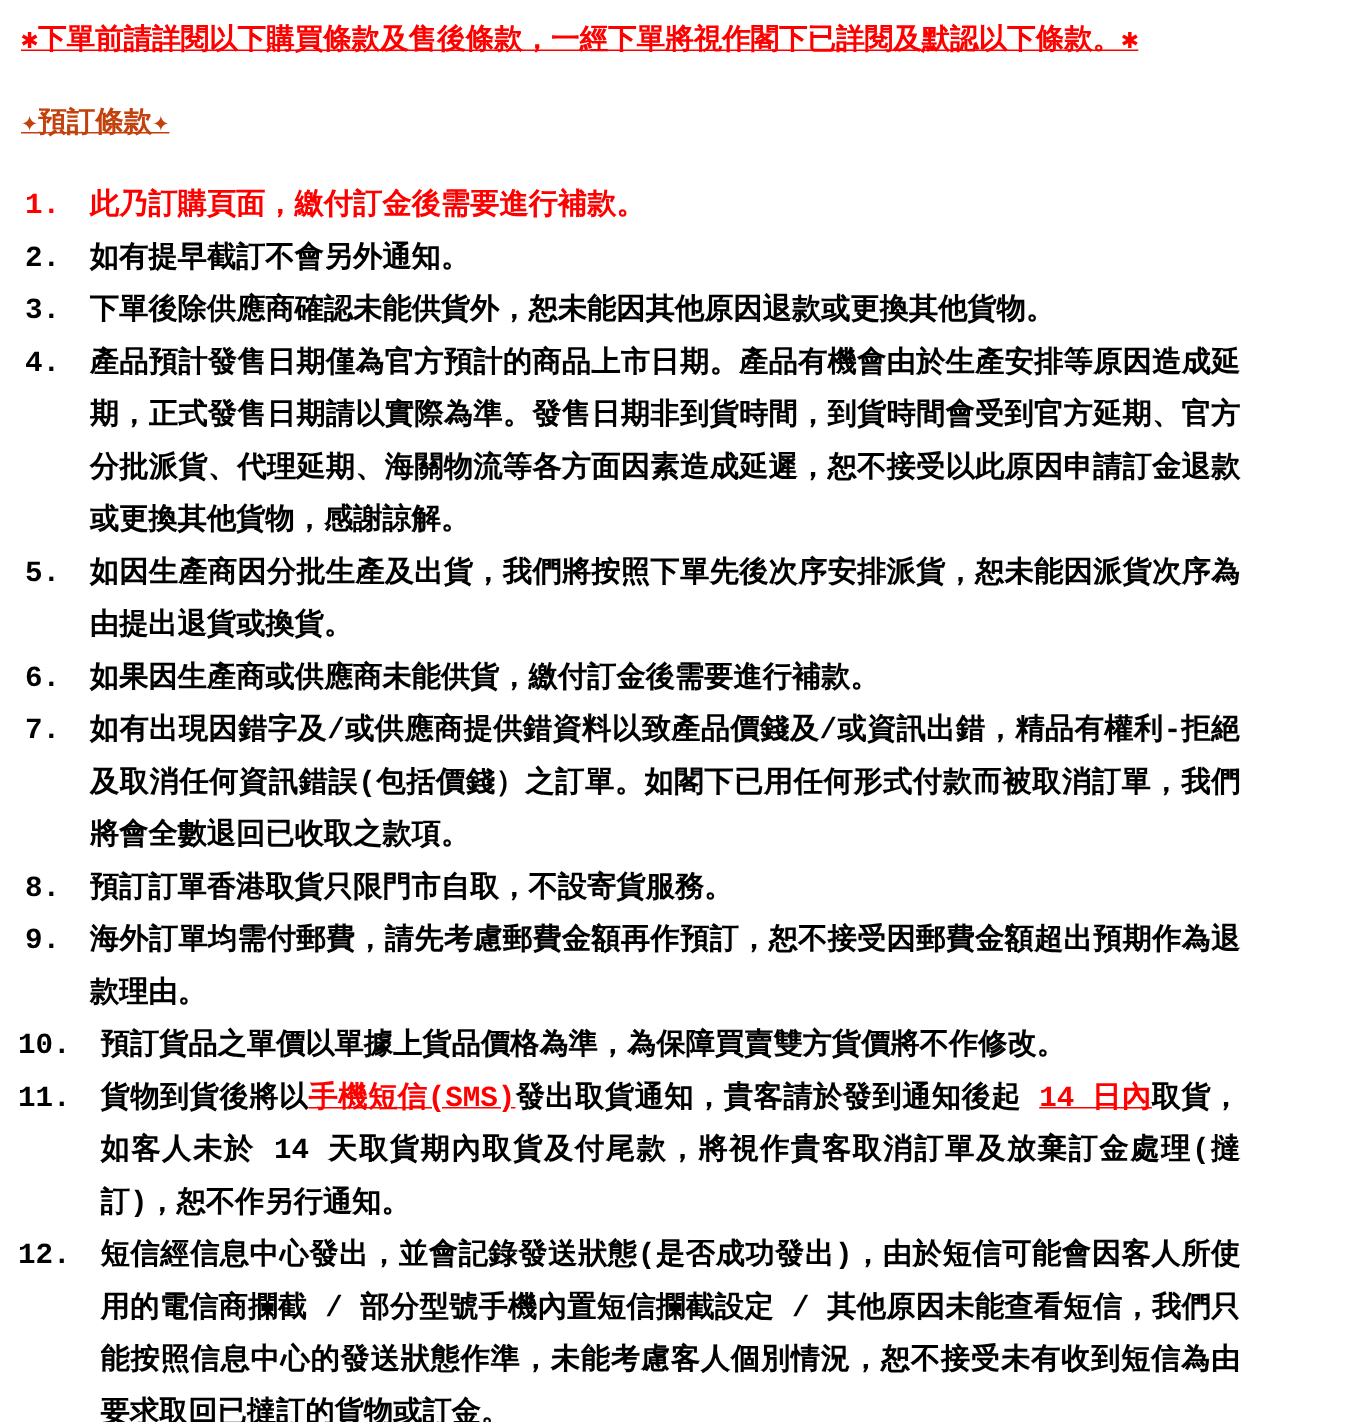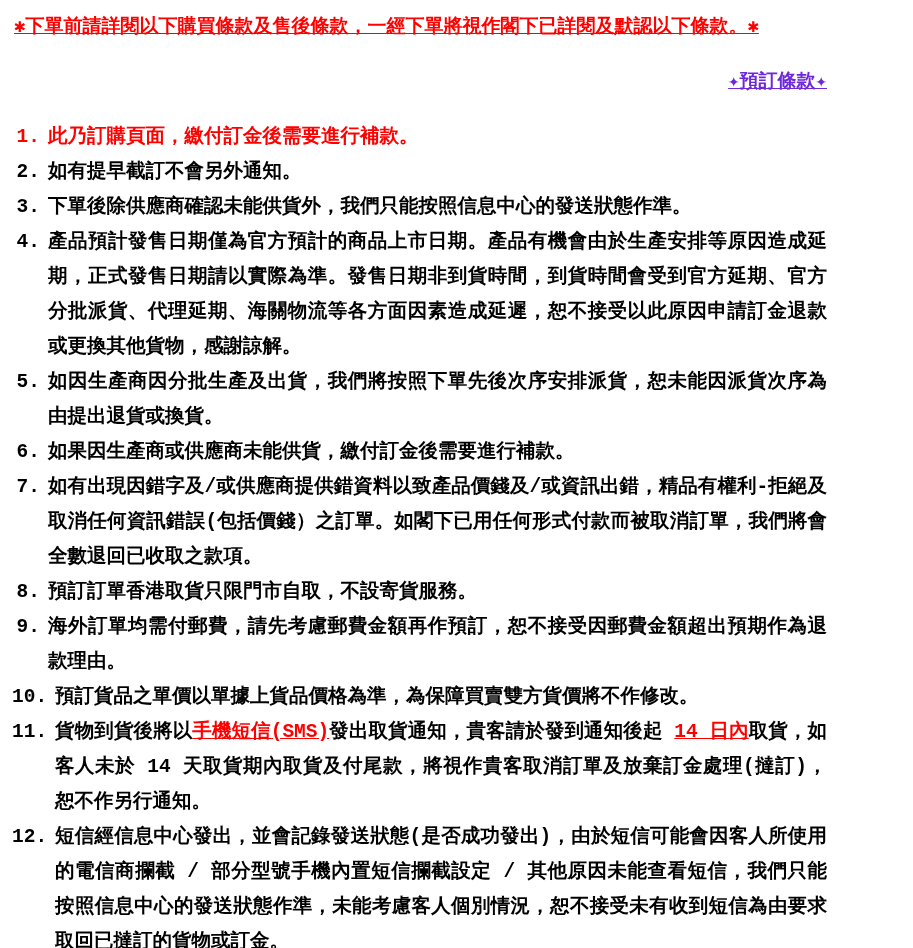--- a/index.html
+++ b/index.html
@@ -18,27 +18,26 @@
   }
   .title {
     color: var(--red, #ff0000);
     font-size: 19px;
     font-weight: bold;
     text-decoration: underline;
     margin: 2px 0 30px 2px;
     line-height: 26px;
   }
   .section-heading {
-    color: #6d28d9;
+    color: #c2410c;
     font-size: 19px;
     font-weight: bold;
     text-decoration: underline;
     margin: 0 0 26px 2px;
     line-height: 24px;
-    text-align: right;
   }
   .terms-list {
     margin: 0;
     padding: 0;
     list-style: none;
   }
   .term-item {
     display: flex;
     align-items: flex-start;
     font-size: 19.5px;
@@ -50,20 +49,21 @@
   }
   .term-number {
     flex: 0 0 28px;
     text-align: right;
     padding-right: 8px;
     white-space: nowrap;
   }
   .term-text {
     flex: 1 1 auto;
     text-align: justify;
+    margin-left: 12px;
   }
   .seg-red-underline {
     color: var(--red, #ff0000);
     text-decoration: underline;
   }
   .seg-link {
     color: var(--link, #0000ee);
     text-decoration: underline;
     cursor: pointer;
   }
@@ -80,21 +80,21 @@
       <li class="term-item red">
         <span class="term-number">1.</span>
         <div class="term-text"><span>此乃訂購頁面，繳付訂金後需要進行補款。</span></div>
       </li>
       <li class="term-item">
         <span class="term-number">2.</span>
         <div class="term-text"><span>如有提早截訂不會另外通知。</span></div>
       </li>
       <li class="term-item">
         <span class="term-number">3.</span>
-        <div class="term-text"><span>下單後除供應商確認未能供貨外，我們只能按照信息中心的發送狀態作準。</span></div>
+        <div class="term-text"><span>下單後除供應商確認未能供貨外，恕未能因其他原因退款或更換其他貨物。</span></div>
       </li>
       <li class="term-item">
         <span class="term-number">4.</span>
         <div class="term-text"><span>產品預計發售日期僅為官方預計的商品上市日期。產品有機會由於生產安排等原因造成延期，正式發售日期請以實際為準。發售日期非到貨時間，到貨時間會受到官方延期、官方分批派貨、代理延期、海關物流等各方面因素造成延遲，恕不接受以此原因申請訂金退款或更換其他貨物，感謝諒解。</span></div>
       </li>
       <li class="term-item">
         <span class="term-number">5.</span>
         <div class="term-text"><span>如因生產商因分批生產及出貨，我們將按照下單先後次序安排派貨，恕未能因派貨次序為由提出退貨或換貨。</span></div>
       </li>
       <li class="term-item">

